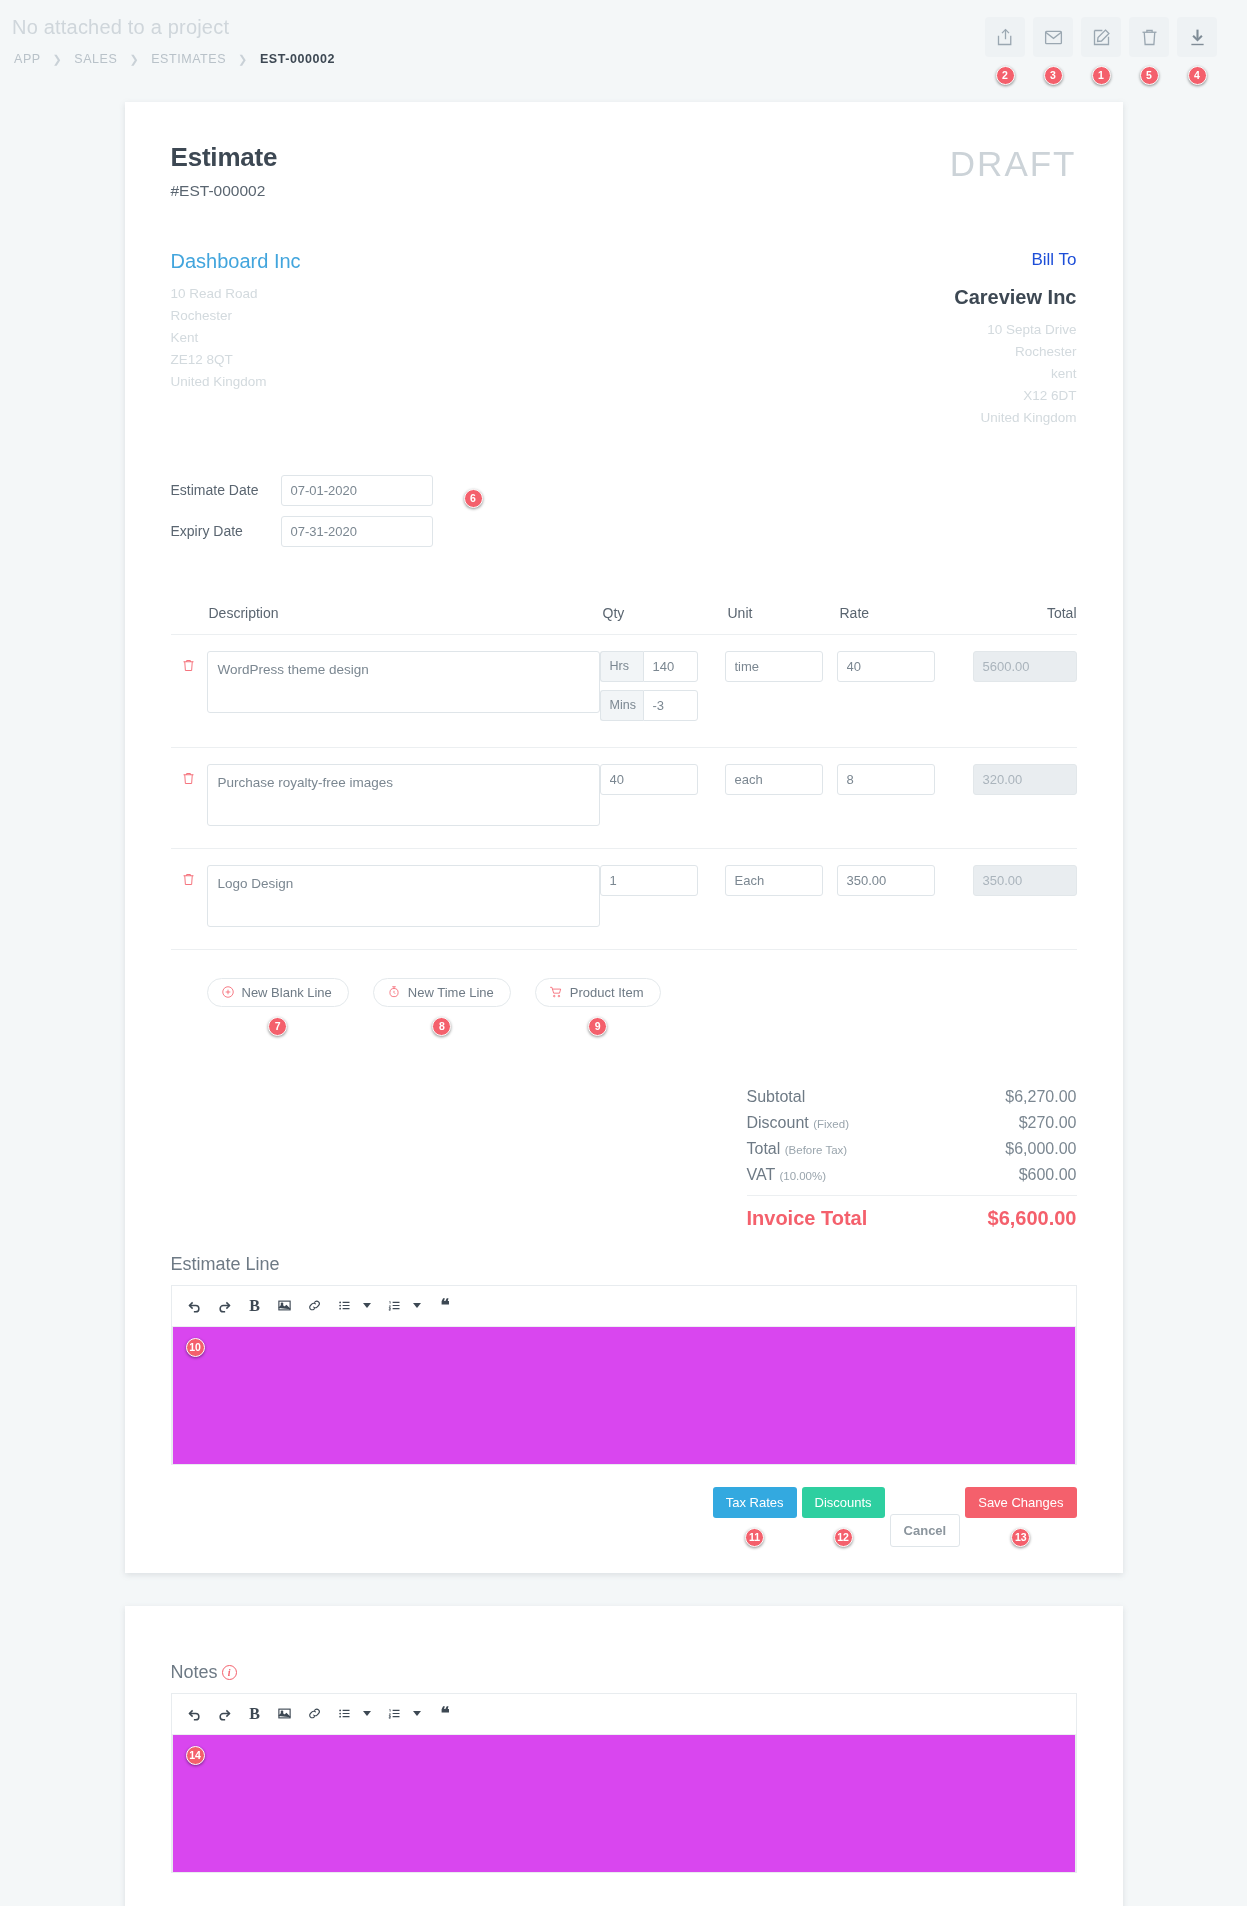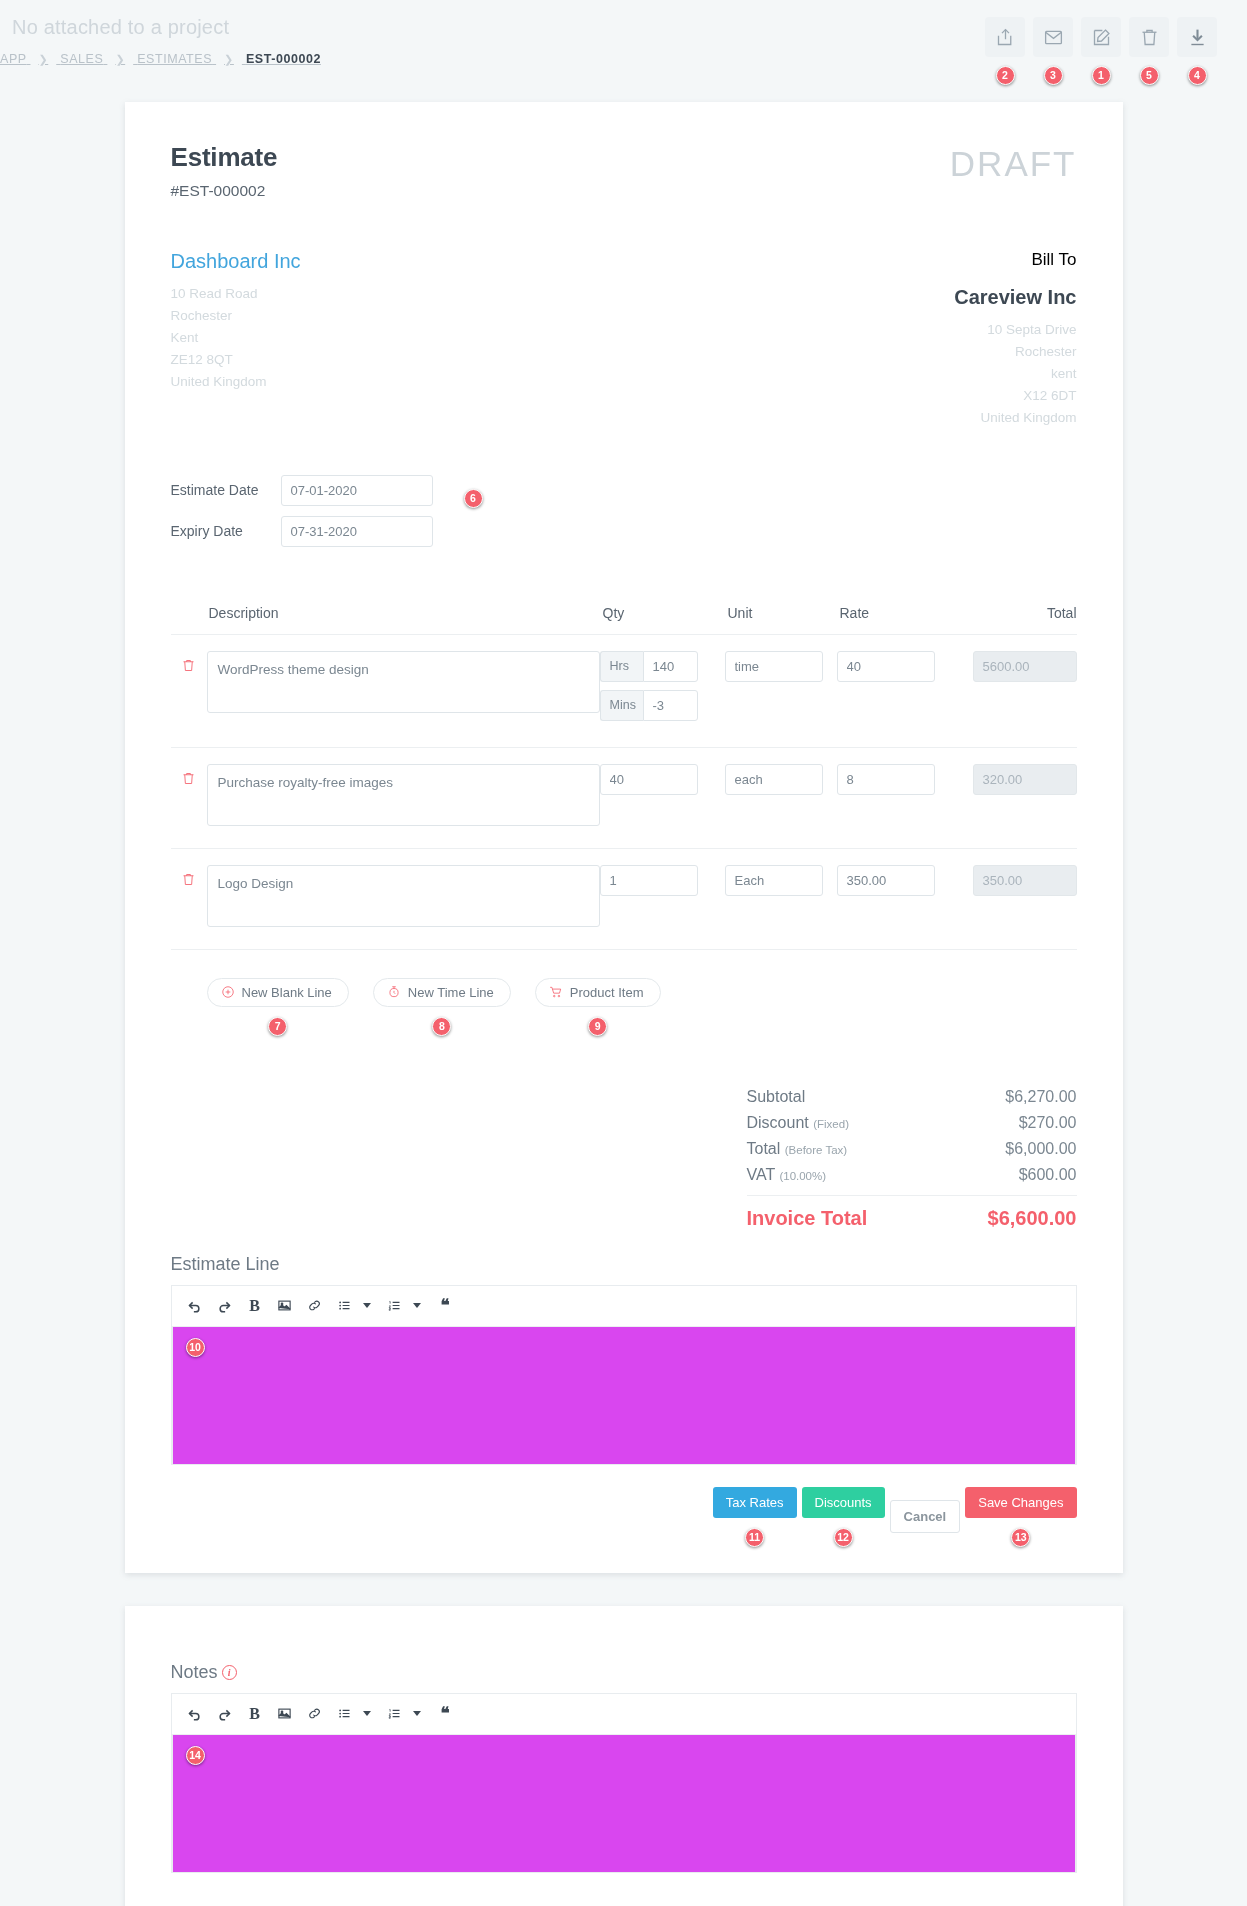--- a/index.html
+++ b/index.html
@@ -12,22 +12,22 @@
     -webkit-font-smoothing:antialiased;
   }
 
   
   .topbar { position:relative; height:102px; }
   .project-note {
     position:absolute; left:12px; top:16px;
     font-size:20px; color:#cfd6db; font-weight:400; letter-spacing:.2px;
   }
   .breadcrumb {
-    position:absolute; left:0; top:52px;
-    font-size:12.5px; letter-spacing:.55px; color:#b9c2c9;text-decoration:underline;
+    position:absolute; left:14px; top:52px;
+    font-size:12.5px; letter-spacing:.55px; color:#b9c2c9;
   }
   .breadcrumb .crumb { text-transform:uppercase; }
   .breadcrumb .crumb.active { color:#3d4853; font-weight:700; }
   .breadcrumb .sep { margin:0 8px; color:#c9d1d7; font-size:11px; }
 
   .tool-icons { position:absolute; right:30px; top:17px; display:flex; gap:8px; }
   .tool-wrap { position:relative; width:40px; display:flex; flex-direction:column; align-items:center; }
   .tool-btn {
     width:40px; height:40px; border-radius:4px; background:#eef2f4;
     display:flex; align-items:center; justify-content:center;
@@ -66,21 +66,21 @@
   .draft {
     position:absolute; right:0; top:2px;
     font-size:35px; color:#ccd3d8; letter-spacing:2px; font-weight:400;
   }
 
   .parties { display:flex; justify-content:space-between; margin-top:50px; }
   .from-name { font-size:20px; color:#42a5dd; font-weight:400; }
   .addr { margin-top:12px; font-size:13.5px; line-height:1.33; color:#d3dade; }
   .addr div { margin-bottom:4px; }
   .to { text-align:right; }
-  .to-label { font-size:17px; color:#000000;text-align:right; }
+  .to-label { font-size:17px; color:#1d4ed8;text-align:right; }
   .to-name { font-size:20px; font-weight:700; color:#3d4853; margin-top:16px; }
 
   
   .dates { margin-top:44px; position:relative; }
   .date-row { display:flex; align-items:center; margin-bottom:10px; }
   .date-label { width:110px; font-size:14px; color:#5a6570; }
   .inp {
     border:1px solid #dfe5e9; border-radius:3px; background:#fff;
     font-family:"Liberation Sans", sans-serif; font-size:13px; color:#7b8791;
     padding:7px 9px; outline:none;
@@ -189,21 +189,21 @@
   }
   .ed-caret i { border-left:4px solid transparent; border-right:4px solid transparent; border-top:5px solid #3d4853; display:block; }
   .ed-area {
     min-height:138px; border:1px solid #e8ecef; border-top:none;
     position:relative; background:#d946ef;
   }
   .ed-area .badge { position:absolute; left:13px; top:11px; }
   .terms-wrap { border:1px solid #e8ecef; border-bottom:none; }
 
   
-  .footer-bar { margin-top:22px; display:flex; justify-content:flex-end; align-items:center; gap:5px; }
+  .footer-bar { margin-top:22px; display:flex; justify-content:flex-end; align-items:flex-end; gap:5px; }
   .fb-wrap { display:flex; flex-direction:column; align-items:center; }
   .btn {
     border:none; border-radius:3px; color:#fff; cursor:pointer;
     font-family:"Liberation Sans", sans-serif; font-size:13px;
     padding:8px 13px; font-weight:400;
   }
   .btn.tax { background:#33a9e0; }
   .btn.disc { background:#2ecfa0; }
   .btn.cancel { background:#fff; color:#8b959d; border:1px solid #dfe5e9;font-weight:bold; }
   .btn.save { background:#f4606c; }

